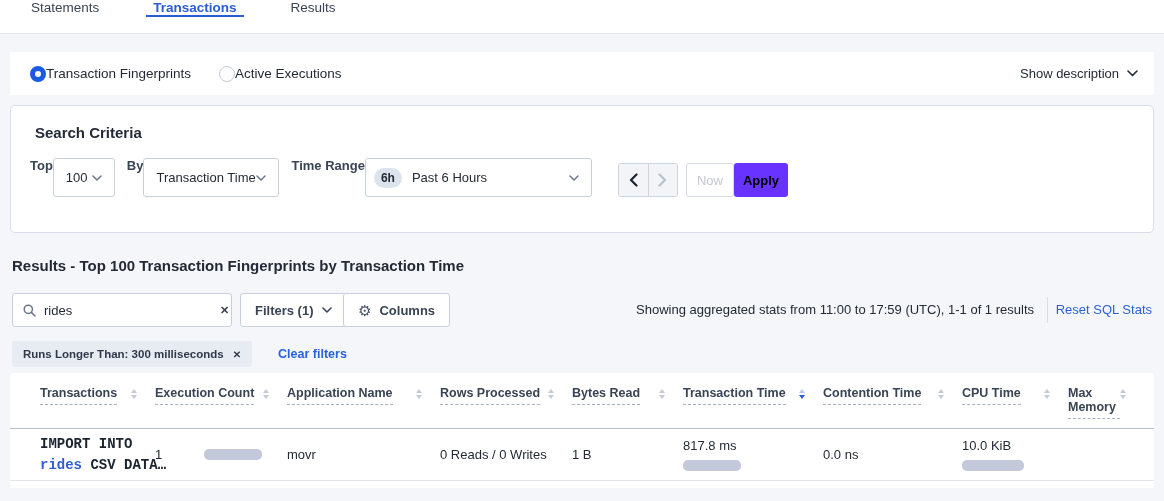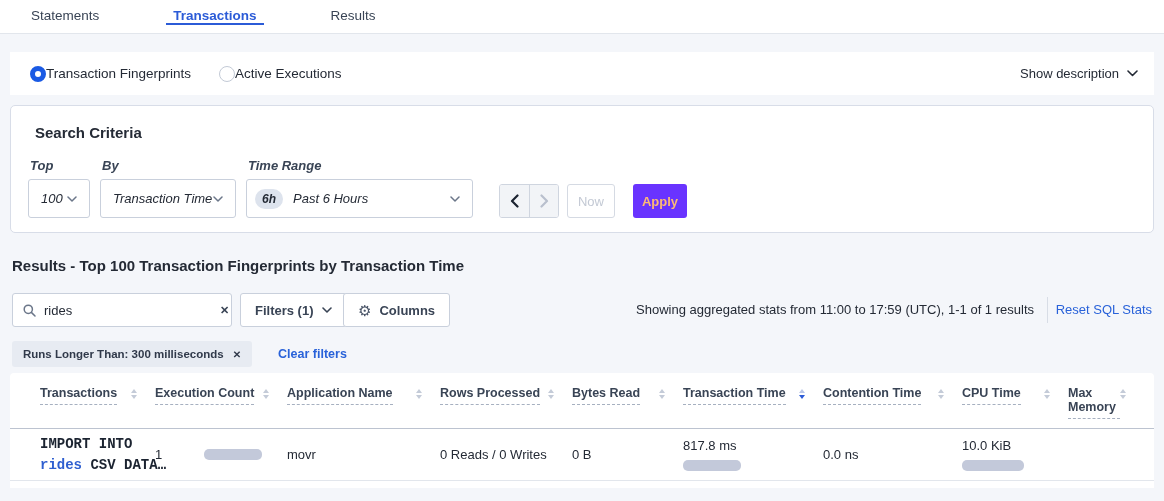--- a/index.html
+++ b/index.html
@@ -1,48 +1,48 @@
 <!DOCTYPE html>
 <html><head>
 <meta charset="utf-8">
 <style>
   * { margin:0; padding:0; box-sizing:border-box; }
   body { background:#e9edf3; font-family:"Liberation Sans", sans-serif; }
   .page { position:relative; width:1164px; height:501px; background:#f4f6fa; overflow:hidden; }
 
   
-  .tabbar { position:absolute; top:0; left:0; right:0; height:34px; background:#fff; border-bottom:1px solid #e2e6ec; display:flex; align-items:center; padding-left:24px; gap:60px; }
+  .tabbar { position:absolute; top:0; left:0; right:0; height:34px; background:#fff; border-bottom:1px solid #e2e6ec; display:flex; align-items:flex-start; padding-left:24px; gap:40px; }
   .tab { display:flex; align-items:center; padding:0 7px; font-size:13.5px; color:#394455; cursor:pointer; border-bottom:2px solid transparent; }
   .tab.active { color:#2b5bd7; font-weight:bold; border-bottom-color:#2b5bd7; }
 
   
   .radio-card { position:absolute; top:52px; left:10px; right:10px; height:43px; background:#fff; display:flex; align-items:center; padding:0 16px 0 20px; }
   .radio-opt { display:flex; align-items:center; margin-right:28px; cursor:pointer; font-size:13.5px; color:#242a35; }
   .radio-dot { width:16px; height:16px; border-radius:50%; background:#fff; }
   .radio-dot.on { border:5px solid #1a5ae4; }
   .radio-dot.off { border:1px solid #c3cad6; }
   .show-desc { margin-left:auto; display:flex; align-items:center; gap:8px; font-size:13px; color:#242a35; cursor:pointer; }
 
   
   .criteria-card { position:absolute; top:105px; left:10px; right:10px; height:128px; background:#fff; border:1px solid #d8dde8; border-radius:5px; }
   .criteria-title { position:absolute; top:18px; left:24px; font-size:15px; font-weight:bold; color:#242a35; }
   .fields { position:absolute; top:52px; left:17px; display:flex; align-items:flex-end; }
-  .field { display:flex; flex-direction:column; margin-right:10px;font-style:italic; }
+  .field { display:flex; flex-direction:row; margin-right:10px; }
   .field-label { font-size:13px; font-weight:bold; color:#394455; margin-bottom:6px; margin-left:2px; }
   .select { height:39px; border:1px solid #c9d0dc; border-radius:3px; background:#fff; display:flex; align-items:center; padding:0 12px; font-size:13px; color:#242a35; cursor:pointer; }
   .sel-top { width:62px; }
   .sel-by { width:136px; }
   .sel-range { width:227px; padding-left:8px; }
   .chev { margin-left:auto; display:flex; }
   .badge-6h { background:#dde3ed; border-radius:10px; padding:3px 7px; font-size:12px; font-weight:bold; color:#242a35; margin-right:10px; }
   .arrow-group { display:flex; height:34px; border:1px solid #cfd5df; border-radius:3px; overflow:hidden; margin-left:16px; }
   .arrow-btn { width:29px; display:flex; align-items:center; justify-content:center; background:#f2f4f7; cursor:pointer; }
   .arrow-btn + .arrow-btn { border-left:1px solid #cfd5df; }
   .btn-now { height:34px; width:48px; margin-left:8px; background:#fff; border:1px solid #d5dae3; border-radius:3px; color:#c3c9d4; font-size:13px; cursor:default; }
-  .btn-apply { height:34px; width:54px; margin-left:18px; background:#6933ff; border:none; border-radius:3px; color:#fdba74; font-size:13px; font-weight:bold; cursor:pointer; }
+  .btn-apply { height:34px; width:54px; background:#6933ff; border:none; border-radius:3px; color:#000000; font-size:13px; font-weight:bold; cursor:pointer; }
 
   
   .results-heading { position:absolute; top:257px; left:12px; font-size:15px; font-weight:bold; color:#242a35; }
 
   
   .controls { position:absolute; top:293px; left:12px; right:12px; height:34px; }
   .search-box { position:absolute; left:0; top:0; width:220px; height:34px; background:#fff; border:1px solid #c9d0dc; border-radius:3px; display:flex; align-items:center; padding:0 10px; }
   .search-box input { border:none; outline:none; flex:1; font-size:13px; color:#242a35; margin-left:8px; font-family:"Liberation Sans", sans-serif; background:transparent; }
   .clear-x { font-size:11px; font-weight:bold; color:#394455; cursor:pointer; }
   .btn-outline { position:absolute; top:0; height:34px; background:#fff; border:1px solid #c9d0dc; border-radius:3px; display:flex; align-items:center; gap:8px; padding:0 14px; font-size:13px; font-weight:bold; color:#394455; cursor:pointer; }
@@ -275,21 +275,21 @@
       <div class="cell mono-cell">
         <span>IMPORT INTO</span><br>
         <span class="hl">rides</span><span> CSV DATA…</span>
       </div>
       <div class="cell count-cell">
         <span>1</span>
         <span class="bar"></span>
       </div>
       <div class="cell">movr</div>
       <div class="cell">0 Reads / 0 Writes</div>
-      <div class="cell">0 B</div>
+      <div class="cell">1 B</div>
       <div class="cell metric-cell">
         <span>817.8 ms</span>
         <div class="bar w58"></div>
       </div>
       <div class="cell">0.0 ns</div>
       <div class="cell metric-cell">
         <span>10.0 KiB</span>
         <div class="bar w62"></div>
       </div>
     </div>

